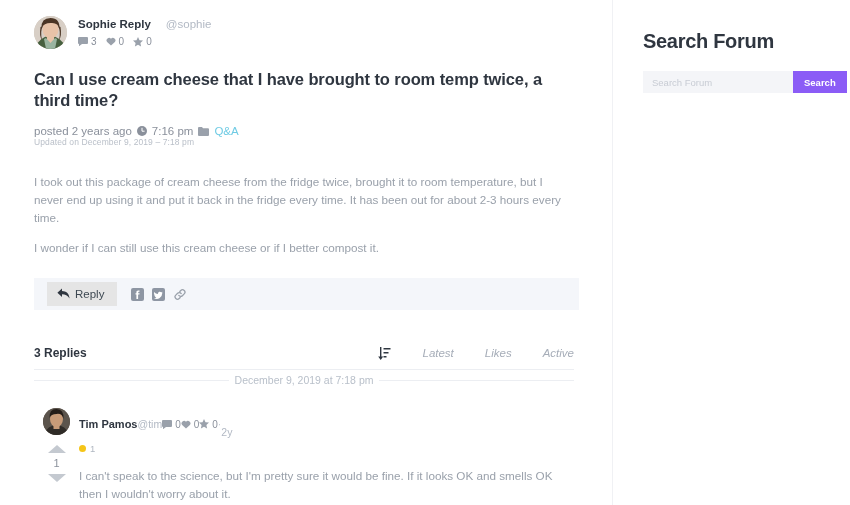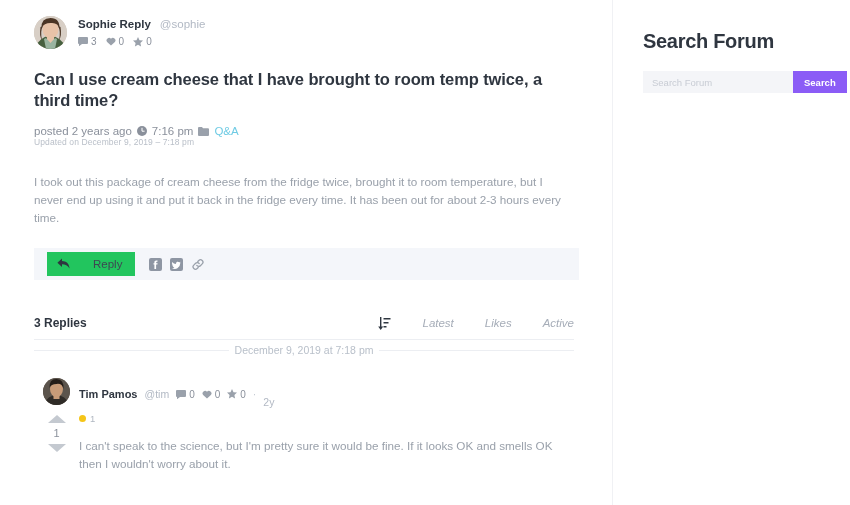--- a/index.html
+++ b/index.html
@@ -18,21 +18,21 @@
   .author-row { display: flex; align-items: flex-start; gap: 11px; }
   .avatar {
     width: 33px; height: 33px; border-radius: 50%;
     flex: 0 0 33px; overflow: hidden; background: #cfc6bd;
     position: relative;
   }
   .avatar svg { display: block; width: 100%; height: 100%; }
   .author-meta { padding-top: 1px; }
   .author-line { font-size: 11.5px; line-height: 14px; }
   .author-name { font-weight: bold; color: #2f3640; }
-  .author-handle { color: #b2b9c4; margin-left: 9px; }
+  .author-handle { color: #b2b9c4; margin-left: 15px; }
   .stat-row { display: flex; align-items: center; gap: 9px; margin-top: 5px; }
   .stat { display: inline-flex; align-items: center; gap: 3px; font-size: 10px; color: #8a909b; }
   .stat svg { display: block; }
 
   .post-title {
     font-size: 16.5px; font-weight: bold; color: #2f3640;
     margin: 20px 0 0 0; line-height: 21px; letter-spacing: -0.1px;
   }
 
   .post-meta { margin-top: 14px; font-size: 11.5px; color: #8a909b; display: flex; align-items: center; flex-wrap: wrap; gap: 5px; }
@@ -42,21 +42,21 @@
 
   .post-body { margin-top: 26px; }
   .post-body p { font-size: 11.7px; line-height: 18px; color: #9aa1ab; max-width: 535px; }
   .post-body p + p { margin-top: 12px; }
 
   .action-bar {
     margin-top: 21px; width: 545px; height: 32px;
     background: #f4f6fa; display: flex; align-items: center; padding: 0 0 0 13px; gap: 10px;
   }
   .reply-btn {
-    background: #22c55e; height: 24px; display: inline-flex; align-items: center; gap: 23px;
+    background: #e5e5e5; height: 24px; display: inline-flex; align-items: center; gap: 5px;
     padding: 0 13px 0 10px; font-size: 11.5px; color: #3d4852; border: 0; cursor: pointer;
     font-family: inherit;
   }
   .share-icons { display: inline-flex; align-items: center; gap: 8px; margin-left: 4px; }
   .share-icons svg { display: block; cursor: pointer; }
 
   .replies-head {
     margin-top: 36px; width: 540px; display: flex; align-items: center;
     border-bottom: 1px solid #eceef2; padding-bottom: 9px;
   }
@@ -71,21 +71,21 @@
 
   .reply { margin-top: 22px; display: flex; }
   .reply-left { width: 45px; flex: 0 0 45px; display: flex; flex-direction: column; align-items: center; }
   .reply-avatar { width: 27px; height: 27px; border-radius: 50%; overflow: hidden; background: #6b6157; }
   .reply-avatar svg { display: block; width: 100%; height: 100%; }
   .vote { margin-top: 9px; display: flex; flex-direction: column; align-items: center; gap: 2px; }
   .vote .num { font-size: 11px; color: #8a909b; line-height: 15px; }
   .vote svg { display: block; cursor: pointer; }
 
   .reply-main { flex: 1; padding-top: 2px; }
-  .reply-author-line { font-size: 10.5px; display: flex; align-items: center; gap: 7px; flex-wrap: wrap; }
+  .reply-author-line { font-size: 10.5px; display: flex; align-items: center; gap: 0; flex-wrap: wrap; }
   .reply-author-name { font-weight: bold; color: #2f3640; font-size: 11px; }
   .reply-handle { color: #b2b9c4; }
   .reply-age { color: #b2b9c4; margin-top: 16px; }
   .dot-sep { color: #c6ccd4; }
   .badge-row { margin-top: 5px; display: flex; align-items: center; gap: 4px; }
   .badge-dot { width: 7px; height: 7px; border-radius: 50%; background: #f5c518; display: inline-block; }
   .badge-num { font-size: 9.5px; color: #b0b7c1; }
 
   .reply-text { margin-top: 13px; font-size: 11.7px; line-height: 18px; color: #9aa1ab; max-width: 490px; }
 
@@ -171,20 +171,21 @@
         <svg width="11" height="9" viewBox="0 0 11 9">
             <path d="M0 1a1 1 0 011-1h3l1 1.2h5a1 1 0 011 1V8a1 1 0 01-1 1H1a1 1 0 01-1-1z" fill="#9aa1ab"></path>
           </svg>
       </span>
       <span class="cat-link">Q&amp;A</span>
     </div>
     <div class="updated">Updated on December 9, 2019 – 7:18 pm</div>
 
     <div class="post-body">
       <p>I took out this package of cream cheese from the fridge twice, brought it to room temperature, but I never end up using it and put it back in the fridge every time. It has been out for about 2-3 hours every time.</p>
+      <p>I wonder if I can still use this cream cheese or if I better compost it.</p>
     </div>
 
     <div class="action-bar">
       <button class="reply-btn">
         <span>
           <svg width="13" height="11" viewBox="0 0 13 11">
               <path d="M5 0.5v2.6C9.2 3.3 12 5.4 12.6 10.5 10.6 7.5 8.3 6.3 5 6.3V9L0.4 4.8z" fill="#2f3640"></path>
             </svg>
         </span>
         <span>Reply</span>

